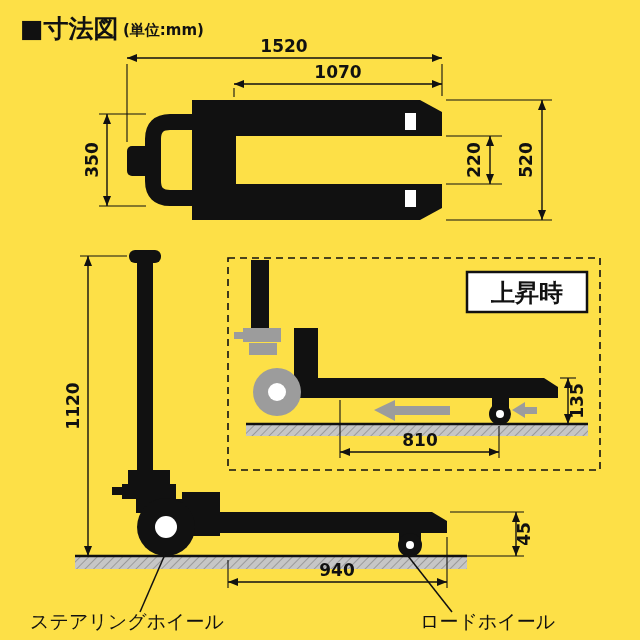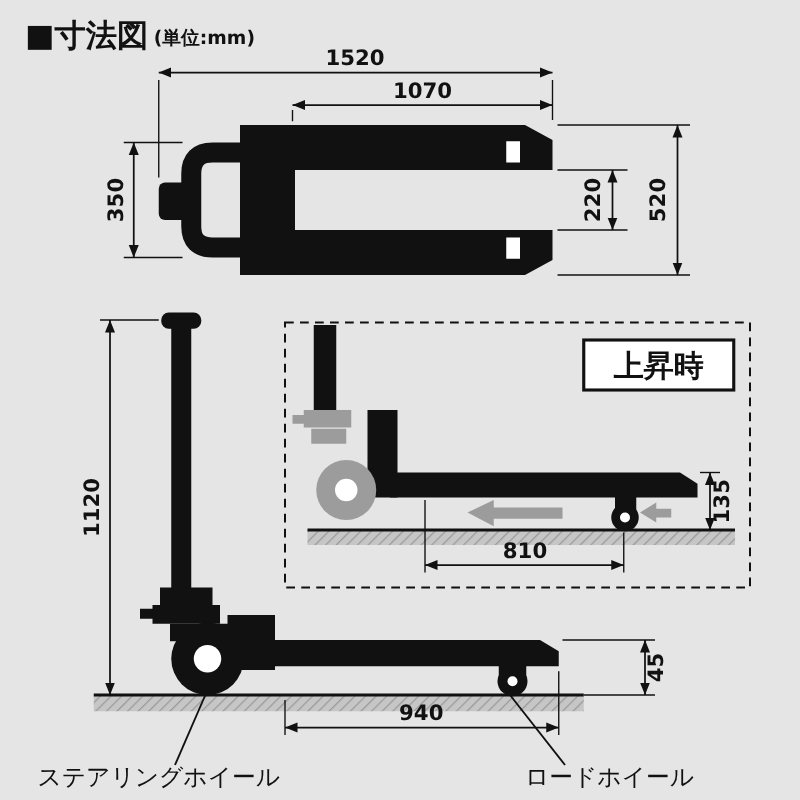--- a/index.html
+++ b/index.html
@@ -1,16 +1,16 @@
 <!DOCTYPE html>
 <html><head>
 <meta charset="utf-8">
 <style>
   html,body { margin:0; padding:0; background:#ffffff; }
-  .stage { width:640px; height:640px; background:#e5e5e5; position:relative; overflow:hidden; }
+  .stage { width:640px; height:640px; background:#fde047; position:relative; overflow:hidden; }
   svg { display:block; }
   .ink { fill:#111111; }
   .grayp { fill:#9c9c9c; }
   .dimline { stroke:#111111; stroke-width:1.4; }
   .extline { stroke:#111111; stroke-width:1.1; }
   .dimtxt { font-family:"DejaVu Sans", sans-serif; font-size:17px; font-weight:bold; fill:#111111; text-anchor:middle; }
   .title-main { font-family:"DejaVu Sans", sans-serif; font-size:25px; font-weight:bold; fill:#111111; }
   .title-unit { font-family:"DejaVu Sans", sans-serif; font-size:15px; font-weight:bold; fill:#111111; }
   .inset-label { font-family:"DejaVu Sans", sans-serif; font-size:24px; font-weight:bold; fill:#111111; text-anchor:middle; }
   .jp-label { font-family:"DejaVu Sans", sans-serif; font-size:19px; fill:#111111; }

